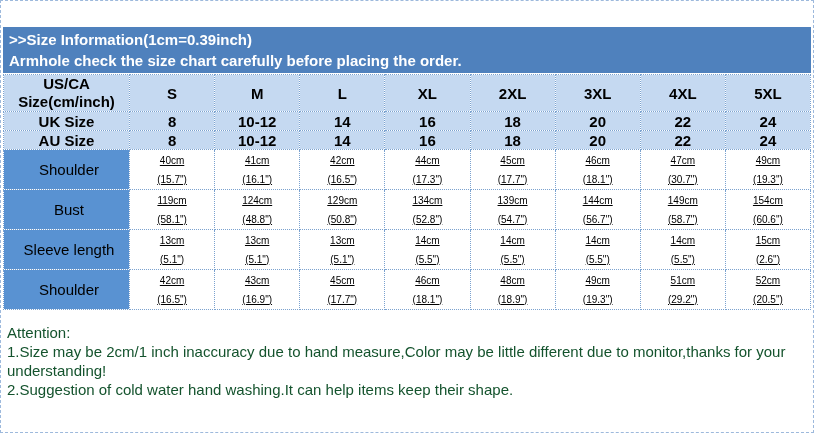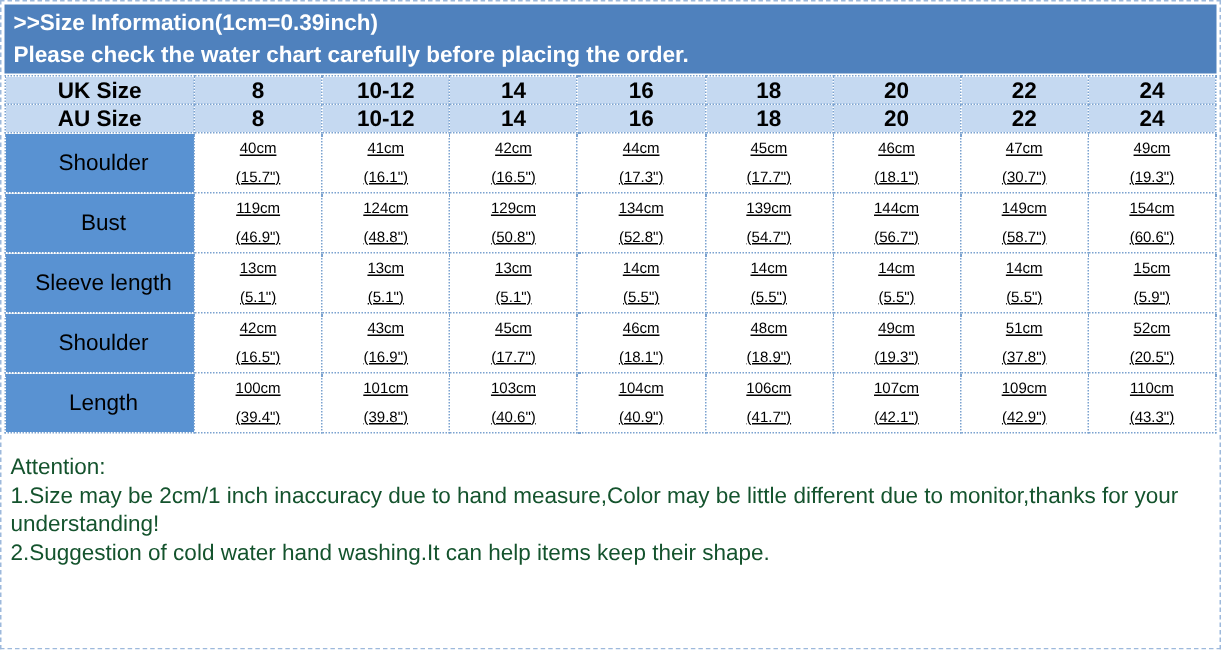--- a/index.html
+++ b/index.html
@@ -2,21 +2,21 @@
 <html><head>
 <meta charset="utf-8">
 <style>
   html,body{margin:0;padding:0;background:#ffffff;font-family:"Liberation Sans",sans-serif;}
   .sheet{
     width:814px;height:433px;box-sizing:border-box;
     border:1px dashed #9db9dc;background:#ffffff;padding:2px;overflow:hidden;
   }
   .titlebar{
     background:#4f81bd;color:#ffffff;font-weight:bold;font-size:15px;
-    line-height:21px;padding:2px 4px 2px 6px;height:46px;box-sizing:border-box;
+    line-height:21px;padding:2px 4px 2px 6px;height:46px;box-sizing:border-box;margin-top:24px;
   }
   table.size-table{
     border-collapse:collapse;width:100%;table-layout:fixed;margin-top:1px;
   }
   col.c0{width:126px;}
   .size-table th,.size-table td{
     border:1px dotted #7ba2cf;text-align:center;color:#000000;
     padding:0;vertical-align:middle;overflow:hidden;
   }
   .hdr{background:#c5d9f1;font-weight:bold;font-size:15px;}
@@ -34,36 +34,48 @@
     margin-top:13px;padding-left:4px;font-size:15px;line-height:19px;color:#14532d;
   }
 </style>
 </head>
 <body>
 
 <div class="sheet">
 
   <div class="titlebar">
     <div>&gt;&gt;Size Information(1cm=0.39inch)</div>
-    <div>Please check the water chart carefully before placing the order.</div>
+    <div>Armhole check the size chart carefully before placing the order.</div>
   </div>
 
   <table class="size-table">
     <colgroup>
         <col class="c0">
         <col>
         <col>
         <col>
         <col>
         <col>
         <col>
         <col>
         <col>
       </colgroup>
     <thead>
+      <tr>
+        <th class="hdr corner">US/CA
+Size(cm/inch)</th>
+        <th class="hdr">S</th>
+        <th class="hdr">M</th>
+        <th class="hdr">L</th>
+        <th class="hdr">XL</th>
+        <th class="hdr">2XL</th>
+        <th class="hdr">3XL</th>
+        <th class="hdr">4XL</th>
+        <th class="hdr">5XL</th>
+      </tr>
       <tr>
         <th class="hdr thin">UK Size</th>
         <td class="hdr thin">8</td>
         <td class="hdr thin">10-12</td>
         <td class="hdr thin">14</td>
         <td class="hdr thin">16</td>
         <td class="hdr thin">18</td>
         <td class="hdr thin">20</td>
         <td class="hdr thin">22</td>
         <td class="hdr thin">24</td>
@@ -96,21 +108,21 @@
         <td class="mval">46cm
 (18.1")</td>
         <td class="mval">47cm
 (30.7")</td>
         <td class="mval">49cm
 (19.3")</td>
       </tr>
       <tr class="mrow">
         <th class="mlabel">Bust</th>
         <td class="mval">119cm
-(46.9")</td>
+(58.1")</td>
         <td class="mval">124cm
 (48.8")</td>
         <td class="mval">129cm
 (50.8")</td>
         <td class="mval">134cm
 (52.8")</td>
         <td class="mval">139cm
 (54.7")</td>
         <td class="mval">144cm
 (56.7")</td>
@@ -129,59 +141,40 @@
 (5.1")</td>
         <td class="mval">14cm
 (5.5")</td>
         <td class="mval">14cm
 (5.5")</td>
         <td class="mval">14cm
 (5.5")</td>
         <td class="mval">14cm
 (5.5")</td>
         <td class="mval">15cm
-(5.9")</td>
+(2.6")</td>
       </tr>
       <tr class="mrow">
         <th class="mlabel">Shoulder</th>
         <td class="mval">42cm
 (16.5")</td>
         <td class="mval">43cm
 (16.9")</td>
         <td class="mval">45cm
 (17.7")</td>
         <td class="mval">46cm
 (18.1")</td>
         <td class="mval">48cm
 (18.9")</td>
         <td class="mval">49cm
 (19.3")</td>
         <td class="mval">51cm
-(37.8")</td>
+(29.2")</td>
         <td class="mval">52cm
 (20.5")</td>
-      </tr>
-      <tr class="mrow">
-        <th class="mlabel">Length</th>
-        <td class="mval">100cm
-(39.4")</td>
-        <td class="mval">101cm
-(39.8")</td>
-        <td class="mval">103cm
-(40.6")</td>
-        <td class="mval">104cm
-(40.9")</td>
-        <td class="mval">106cm
-(41.7")</td>
-        <td class="mval">107cm
-(42.1")</td>
-        <td class="mval">109cm
-(42.9")</td>
-        <td class="mval">110cm
-(43.3")</td>
       </tr>
     </tbody>
   </table>
 
   <div class="attention">
     <div>Attention:</div>
     <div>1.Size may be 2cm/1 inch inaccuracy due to hand measure,Color may be little different due to monitor,thanks for your understanding!</div>
     <div>2.Suggestion of cold water hand washing.It can help items keep their shape.</div>
   </div>
 

